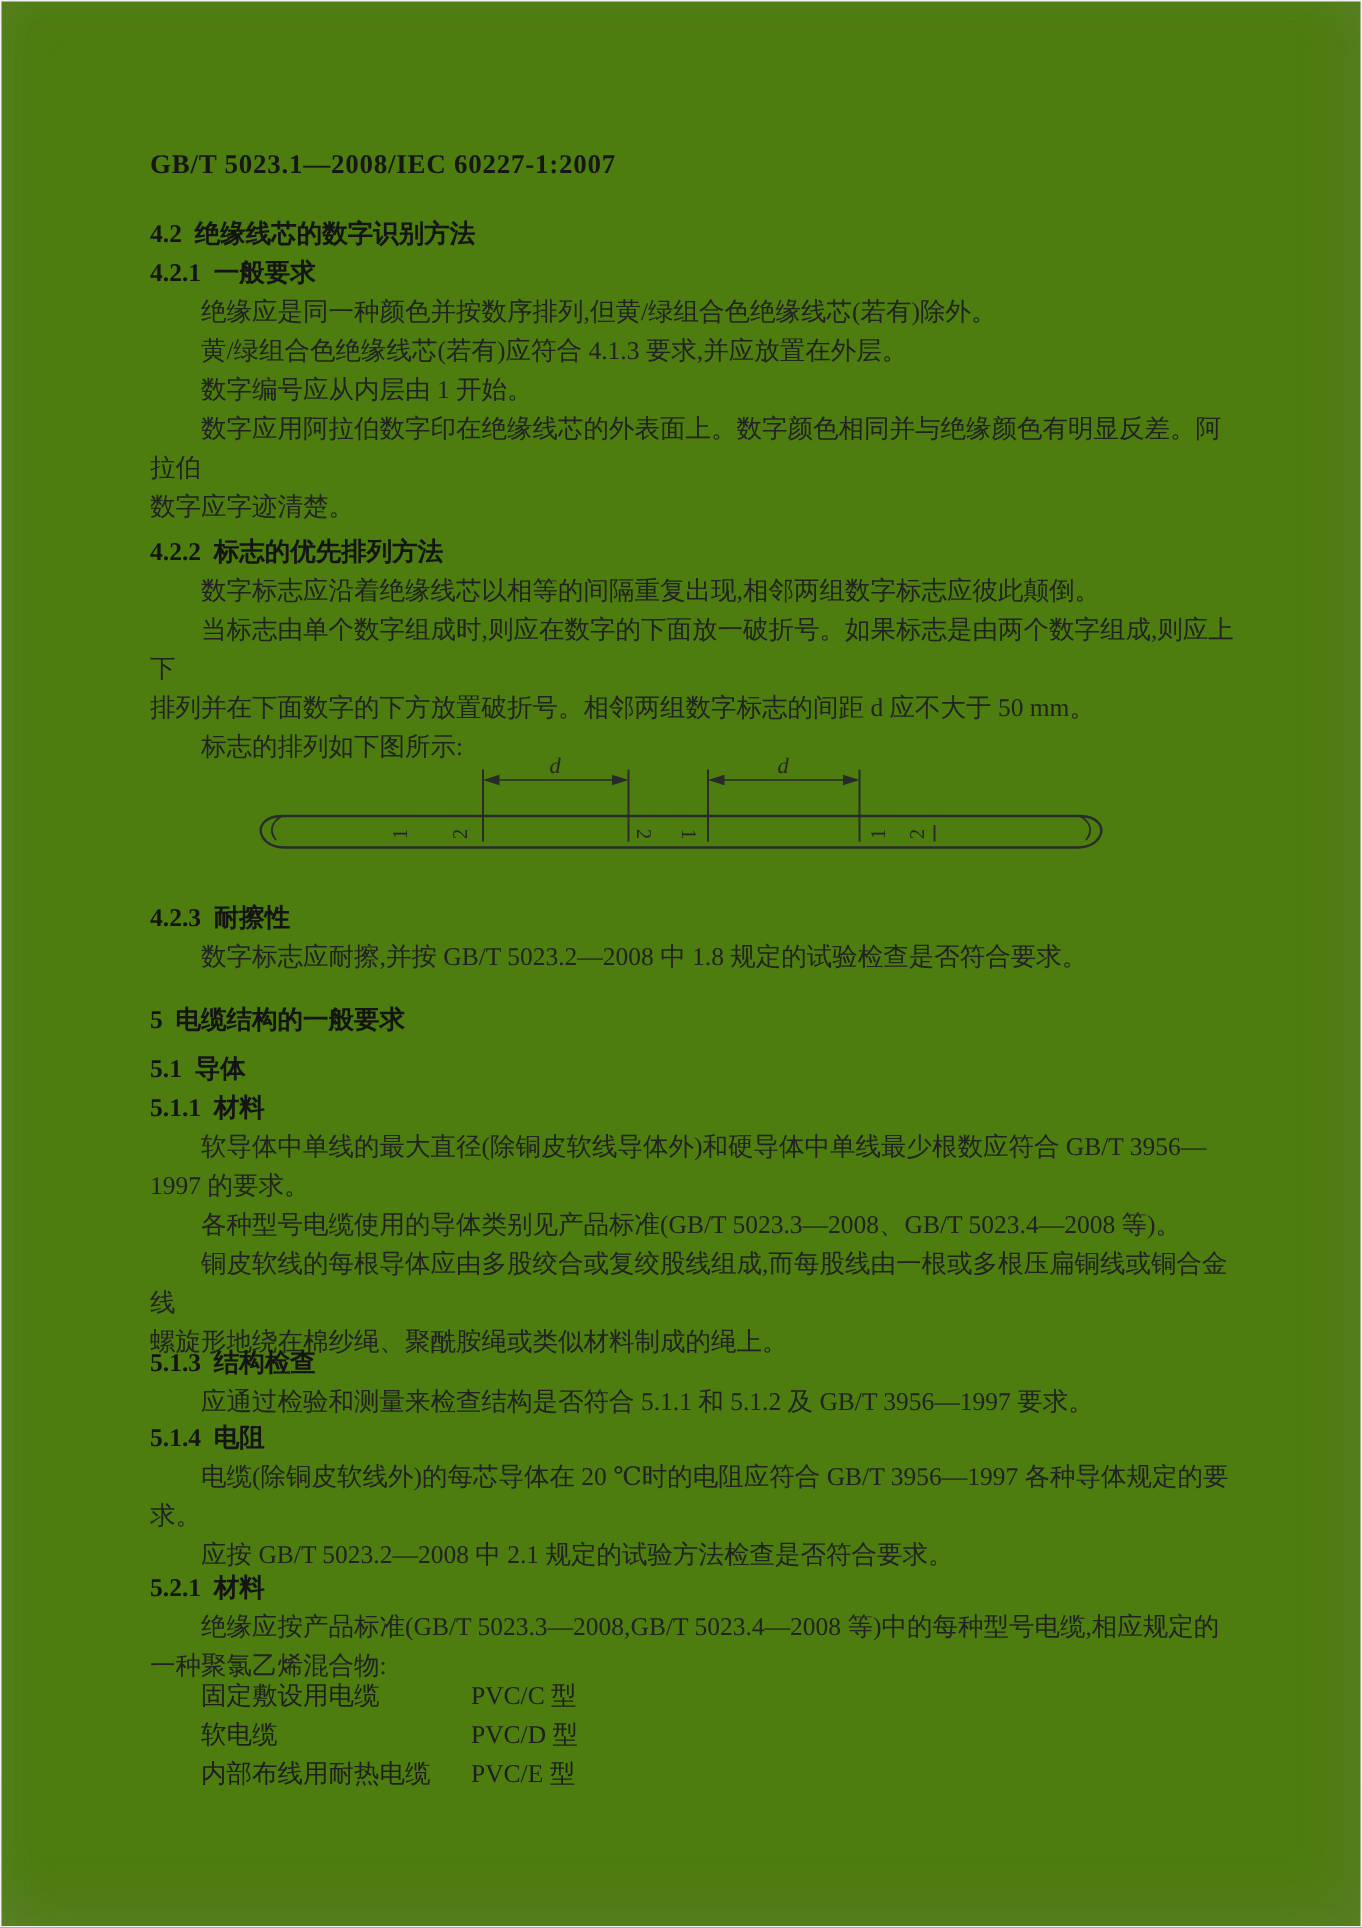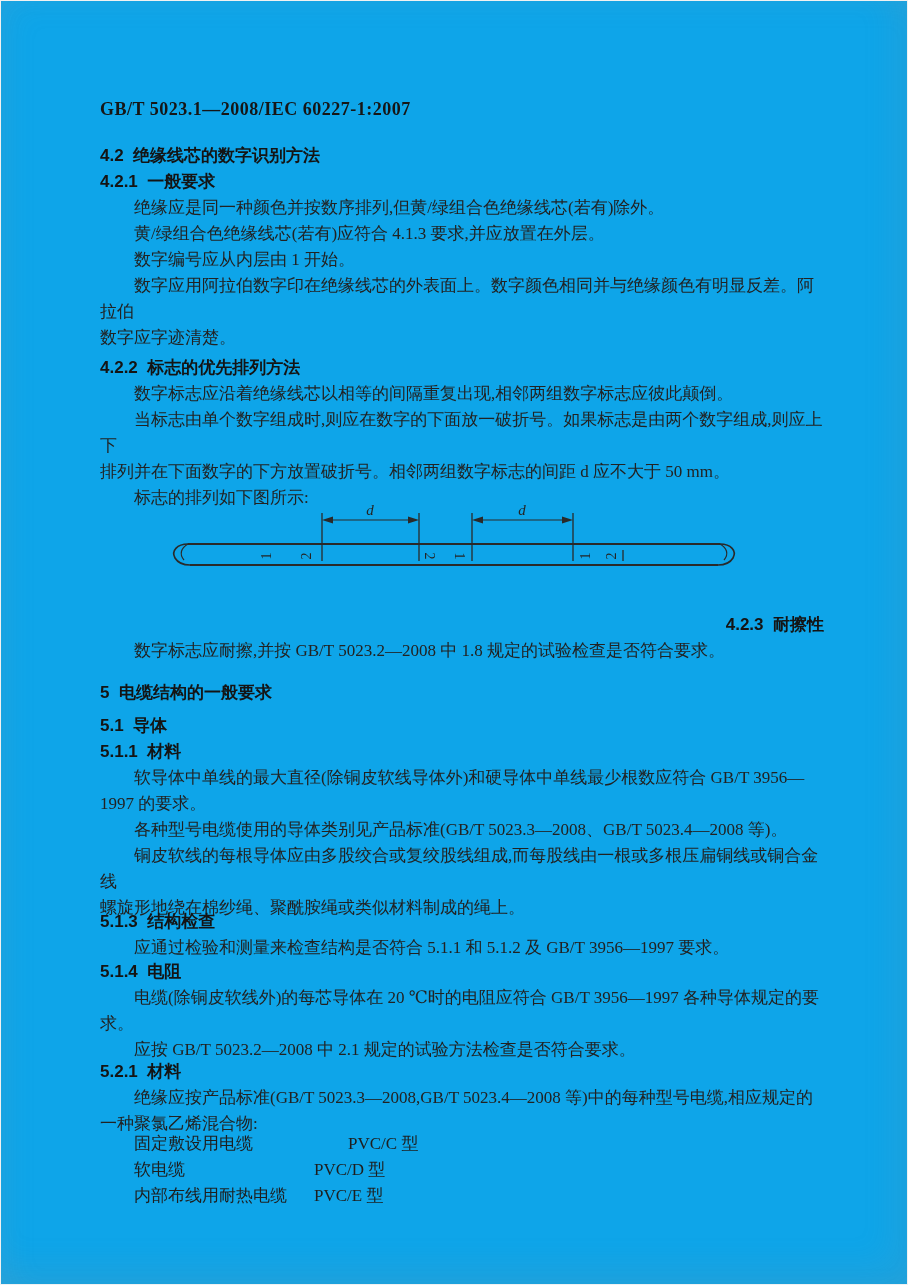--- a/index.html
+++ b/index.html
@@ -4,44 +4,44 @@
 <style>
   html,body { margin:0; padding:0; }
   body {
     width:908px; height:1285px;
     background:#e9e9e9;
     font-family:"Liberation Serif","DejaVu Serif",serif;
   }
   .page {
     position:relative;
     width:908px; height:1285px;
-    background:#0ea5e9;
+    background:#4d7c0f;
     color:#1e1e1e;
     overflow:hidden;
     box-shadow: inset 0 0 0 1px #f1f1f1,
                 inset -12px -16px 34px rgba(140,140,140,.14),
                 inset 12px 6px 28px rgba(160,160,160,.08);
   }
   .content { padding:96px 84px 0 100px; }
   .doc-number {
     font-size:18px; line-height:26px; font-weight:bold;
     letter-spacing:.5px; white-space:pre-wrap; color:#161616;
   }
   .h-sec {
-    font-family:Liberation Sans, sans-serif;
+    font-family:Liberation Serif, serif;
     font-weight:700; font-size:17px; line-height:26px;
     white-space:pre-wrap; color:#141414;
   }
   .line {
     font-size:17px; line-height:26px; white-space:pre-wrap; color:#222;
   }
   .indent { text-indent:34px; }
-  .mt21{margin-top:21px;} .mt4{margin-top:4px;} .mt22{margin-top:31px;text-align:right;}
+  .mt21{margin-top:21px;} .mt4{margin-top:4px;} .mt22{margin-top:18px;}
   .mt16{margin-top:16px;} .mt7{margin-top:7px;} .mtm12{margin-top:-12px;}
-  .mtm2{margin-top:-2px;} .mtm4{margin-top:-4px;} .mtm6{margin-top:-6px;gap:34px;}
+  .mtm2{margin-top:-2px;} .mtm4{margin-top:-4px;} .mtm6{margin-top:-6px;}
   .figure-wrap { margin-top:-6px; margin-left:50px; height:76px; }
   .pvc-row { display:flex; font-size:17px; line-height:26px; }
   .pvc-use { margin-left:34px; width:180px; white-space:pre-wrap; }
   .pvc-type { white-space:pre-wrap; }
   svg text.mark {
     font-family:"Liberation Serif","DejaVu Serif",serif;
     font-size:14px; fill:#242424;
   }
   svg text.dlabel {
     font-family:"Liberation Serif","DejaVu Serif",serif;

